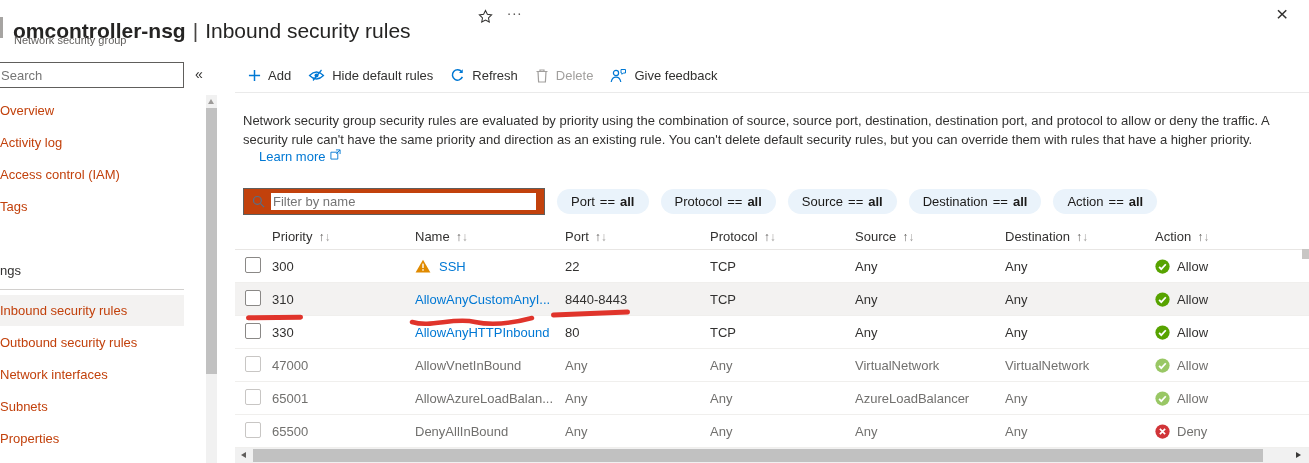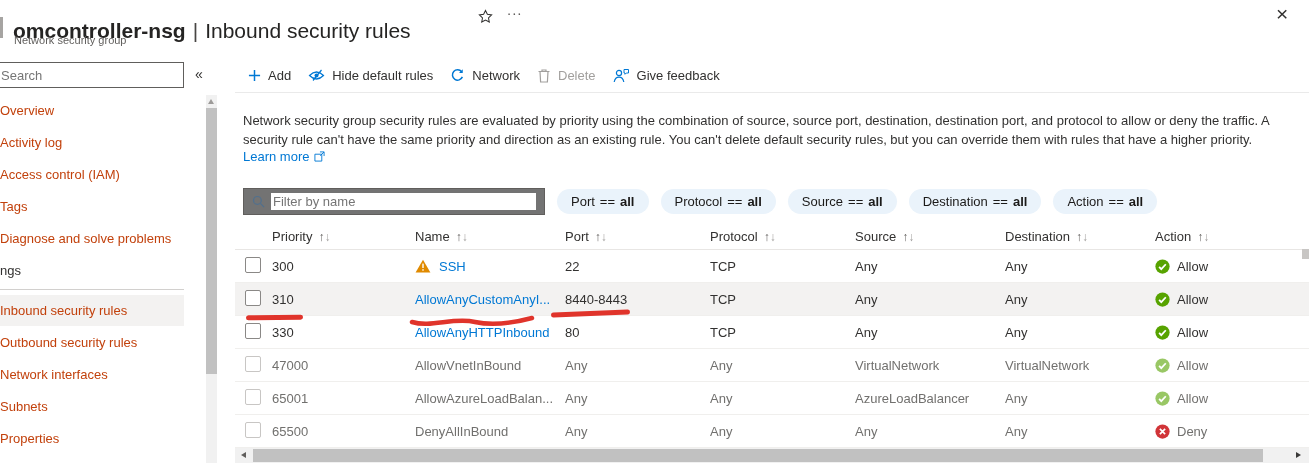--- a/index.html
+++ b/index.html
@@ -30,25 +30,25 @@
 
   
   .main-toolbar{position:absolute;left:248px;top:61px;height:28px;display:flex;align-items:center;column-gap:17px;font-size:13px}
   .tb-item{display:flex;align-items:center;gap:7px;color:#323130;cursor:pointer;white-space:nowrap}
   .tb-item.disabled{color:#a19f9d;cursor:default}
   .tb-divider{position:absolute;left:235px;top:92px;width:1074px;height:1px;background:#eaeaea}
   .ic{display:inline-flex;align-items:center}
 
   
   .desc{position:absolute;left:243px;top:111px;width:1045px;font-size:13px;line-height:19px;color:#323130}
-  .learn{position:absolute;left:243px;top:149px;font-size:13px;color:#0078d4;display:flex;align-items:center;gap:5px;cursor:pointer}
+  .learn{position:absolute;left:259px;top:149px;font-size:13px;color:#0078d4;display:flex;align-items:flex-start;gap:5px;cursor:pointer}
 
   
   .filters{position:absolute;left:243px;top:188px;display:flex;column-gap:12px;align-items:center}
-  .f-input{width:284px;height:25px;border:1px solid #605e5c;display:flex;align-items:center;padding:0 8px;gap:6px;background:#737373;box-sizing:content-box}
+  .f-input{width:284px;height:25px;border:1px solid #605e5c;display:flex;align-items:center;padding:0 8px;gap:6px;background:#c2410c;box-sizing:content-box}
   .f-input input{border:0;outline:0;flex:1;font:13px "Liberation Sans",sans-serif;color:#323130}
   .pill{height:25px;border-radius:13px;background:#eaf3fb;display:flex;align-items:center;padding:0 14px;font-size:13px;color:#1b1a19;white-space:nowrap;cursor:pointer}
   .pill .op{margin:0 5px}
   .pill .val{font-weight:700}
 
   
   .table{position:absolute;left:235px;top:224px;width:1074px;font-size:13px}
   .grid{display:grid;grid-template-columns:37px 143px 150px 145px 145px 150px 150px 154px;align-items:center}
   .thead{height:25px;border-bottom:1px solid #e8e6e4;color:#323130}
   .th{display:flex;align-items:center;cursor:pointer}
@@ -97,21 +97,20 @@
   <div class="sidebar">
     <div class="sb-search">
       <input type="text" placeholder="Search" style="">
     </div>
     <span class="sb-collapse">«</span>
 
     <div class="sb-item" style="top:40px">Overview</div>
     <div class="sb-item" style="top:72px">Activity log</div>
     <div class="sb-item" style="top:104px">Access control (IAM)</div>
     <div class="sb-item" style="top:136px">Tags</div>
-    <div class="sb-item" style="top:168px">Diagnose and solve problems</div>
 
     <div class="sb-group">ngs</div>
     <div class="sb-div"></div>
 
     <div class="sb-item sel" style="top:240px">Inbound security rules</div>
     <div class="sb-item" style="top:304px">Network interfaces</div>
     <div class="sb-item" style="top:272px">Outbound security rules</div>
     <div class="sb-item" style="top:336px">Subnets</div>
     <div class="sb-item" style="top:368px">Properties</div>
 
@@ -140,21 +139,21 @@
       </span>
         <span>Hide default rules</span>
     </div>
     <div class="tb-item">
       <span class="ic">
         <svg width="15" height="15" viewBox="0 0 16 16">
             <path d="M13.2 9.5A5.5 5.5 0 1 1 12.4 4" fill="none" stroke="#0078d4" stroke-width="1.6"></path>
             <path d="M13.6 1.2v4h-4z" fill="#0078d4"></path>
           </svg>
       </span>
-        <span>Network</span>
+        <span>Refresh</span>
     </div>
     <div class="tb-item disabled">
       <span class="ic">
         <svg width="14" height="15" viewBox="0 0 14 15">
             <path d="M1.5 3.5h11M5 3.5V2h4v1.5M3 3.5l.6 10.5h6.8L11 3.5" fill="none" stroke="#a19f9d" stroke-width="1.2"></path>
           </svg>
       </span>
         <span>Delete</span>
     </div>
     <div class="tb-item">

